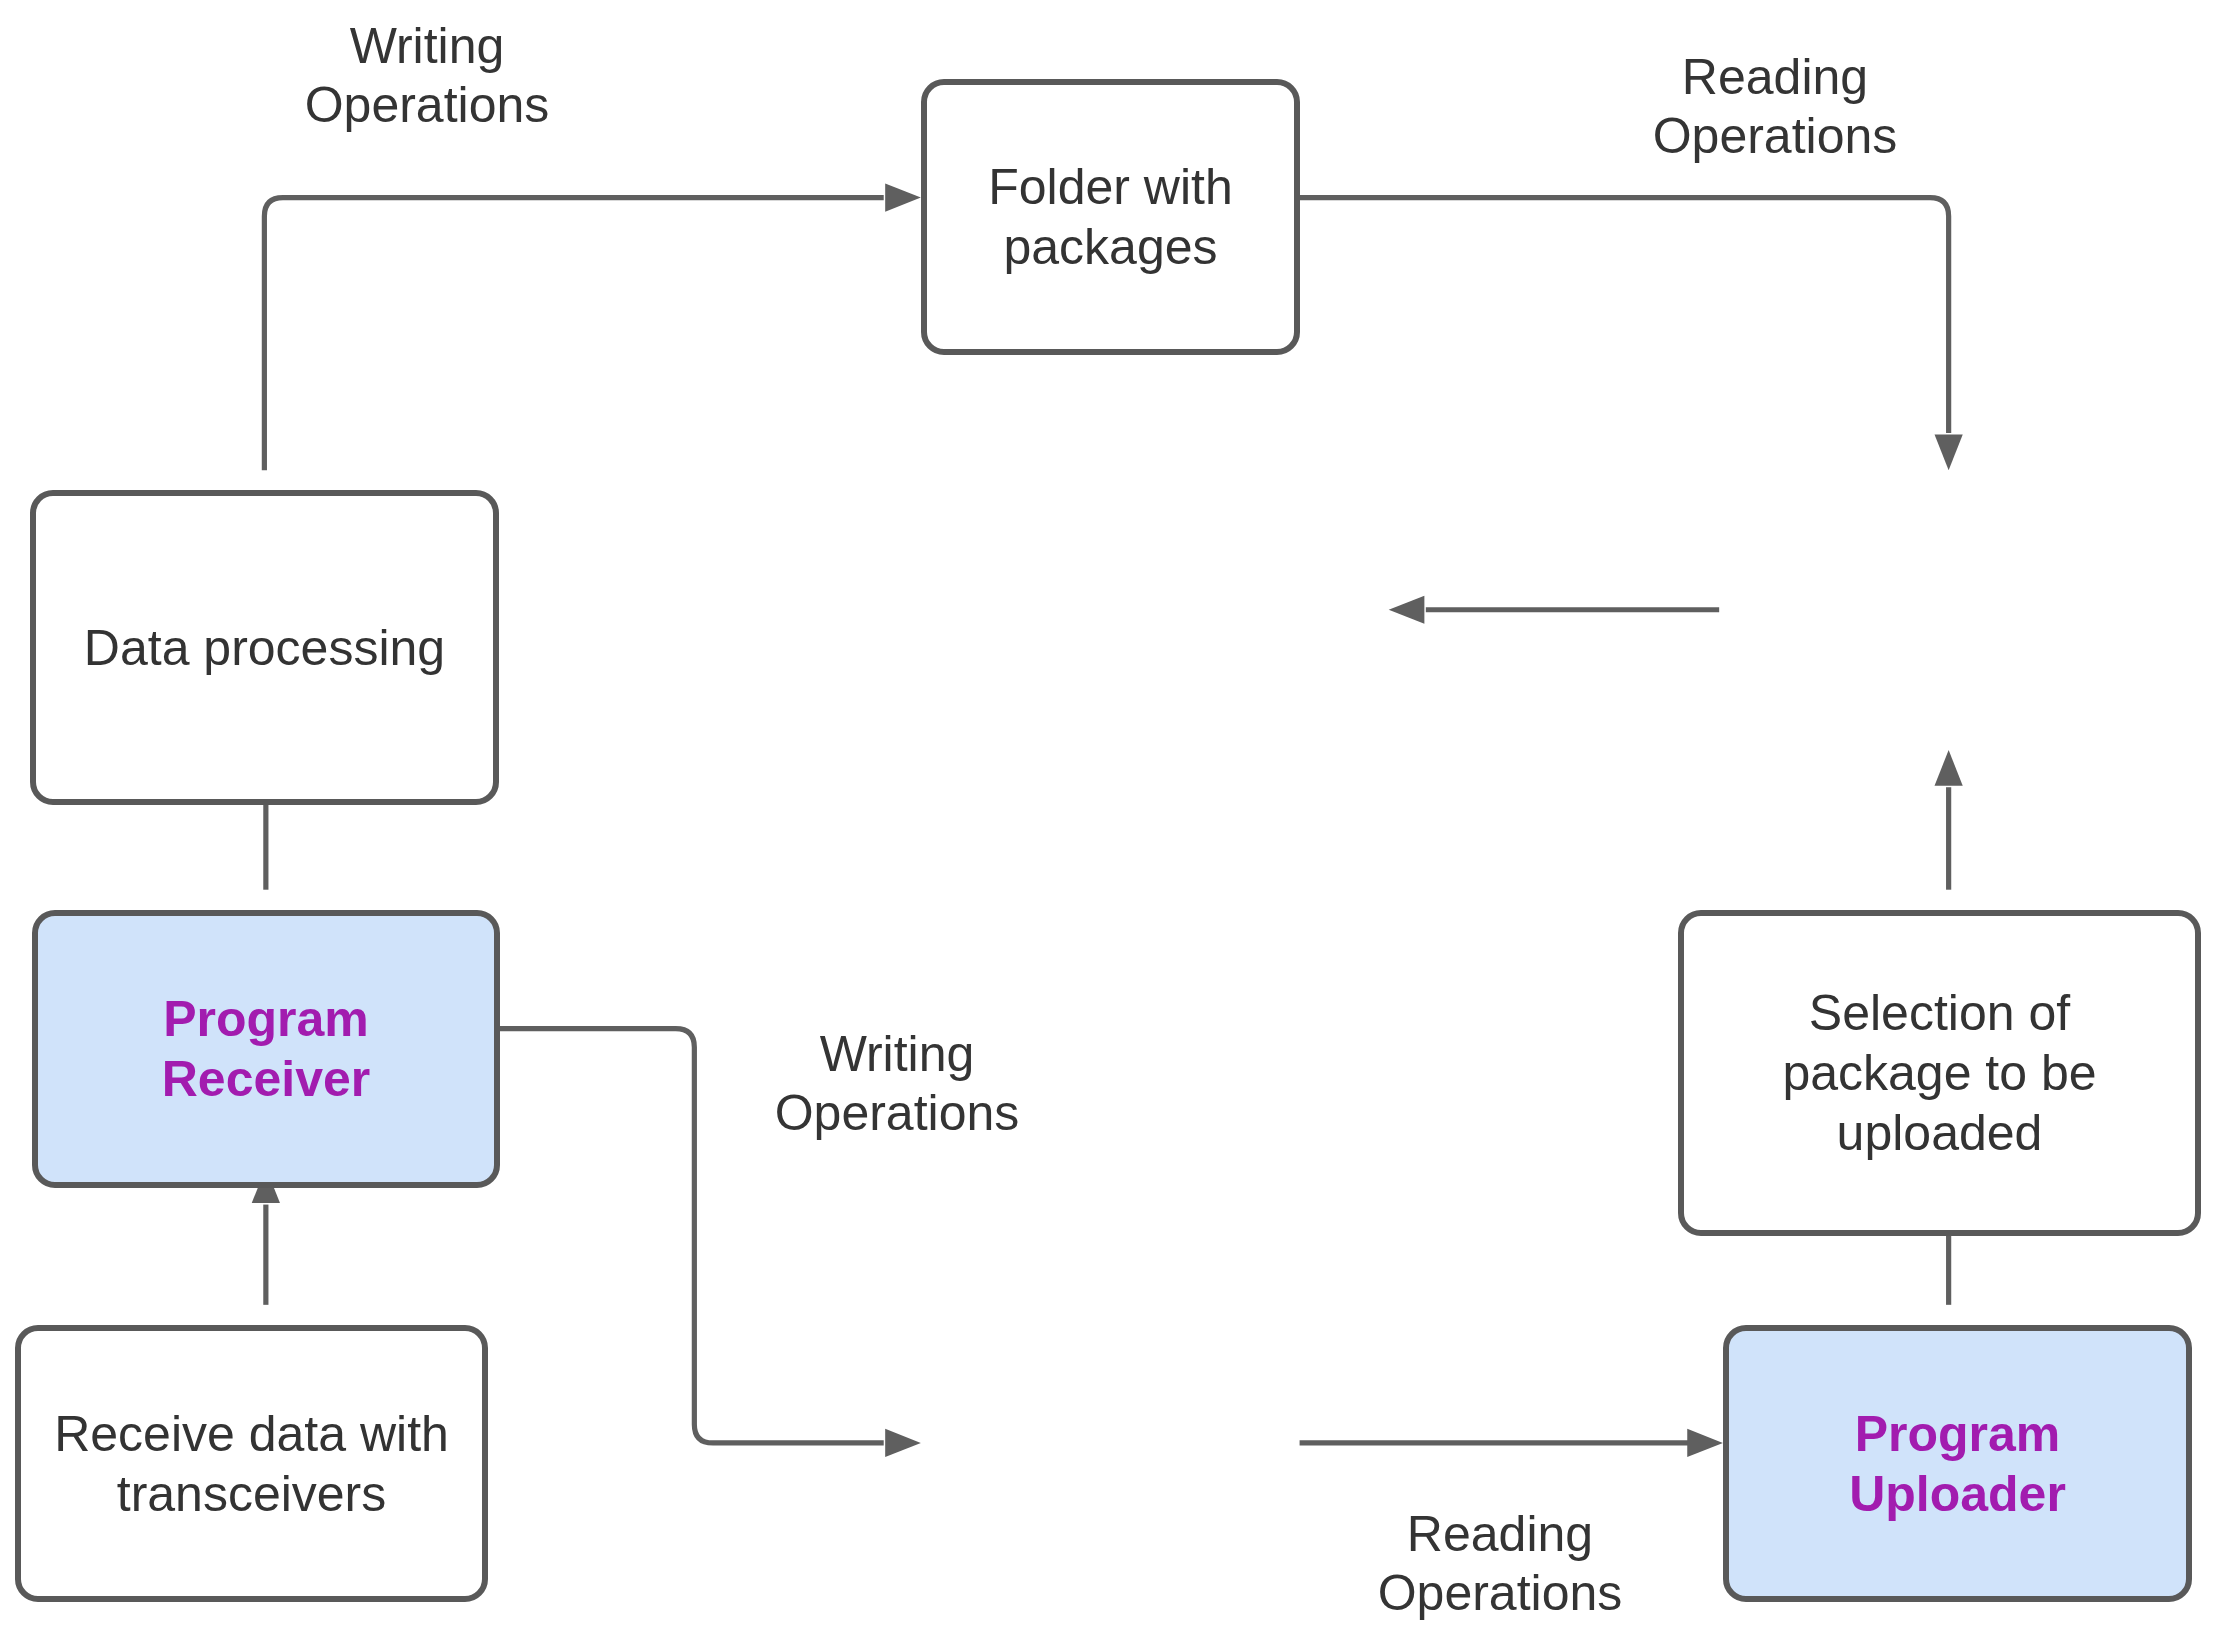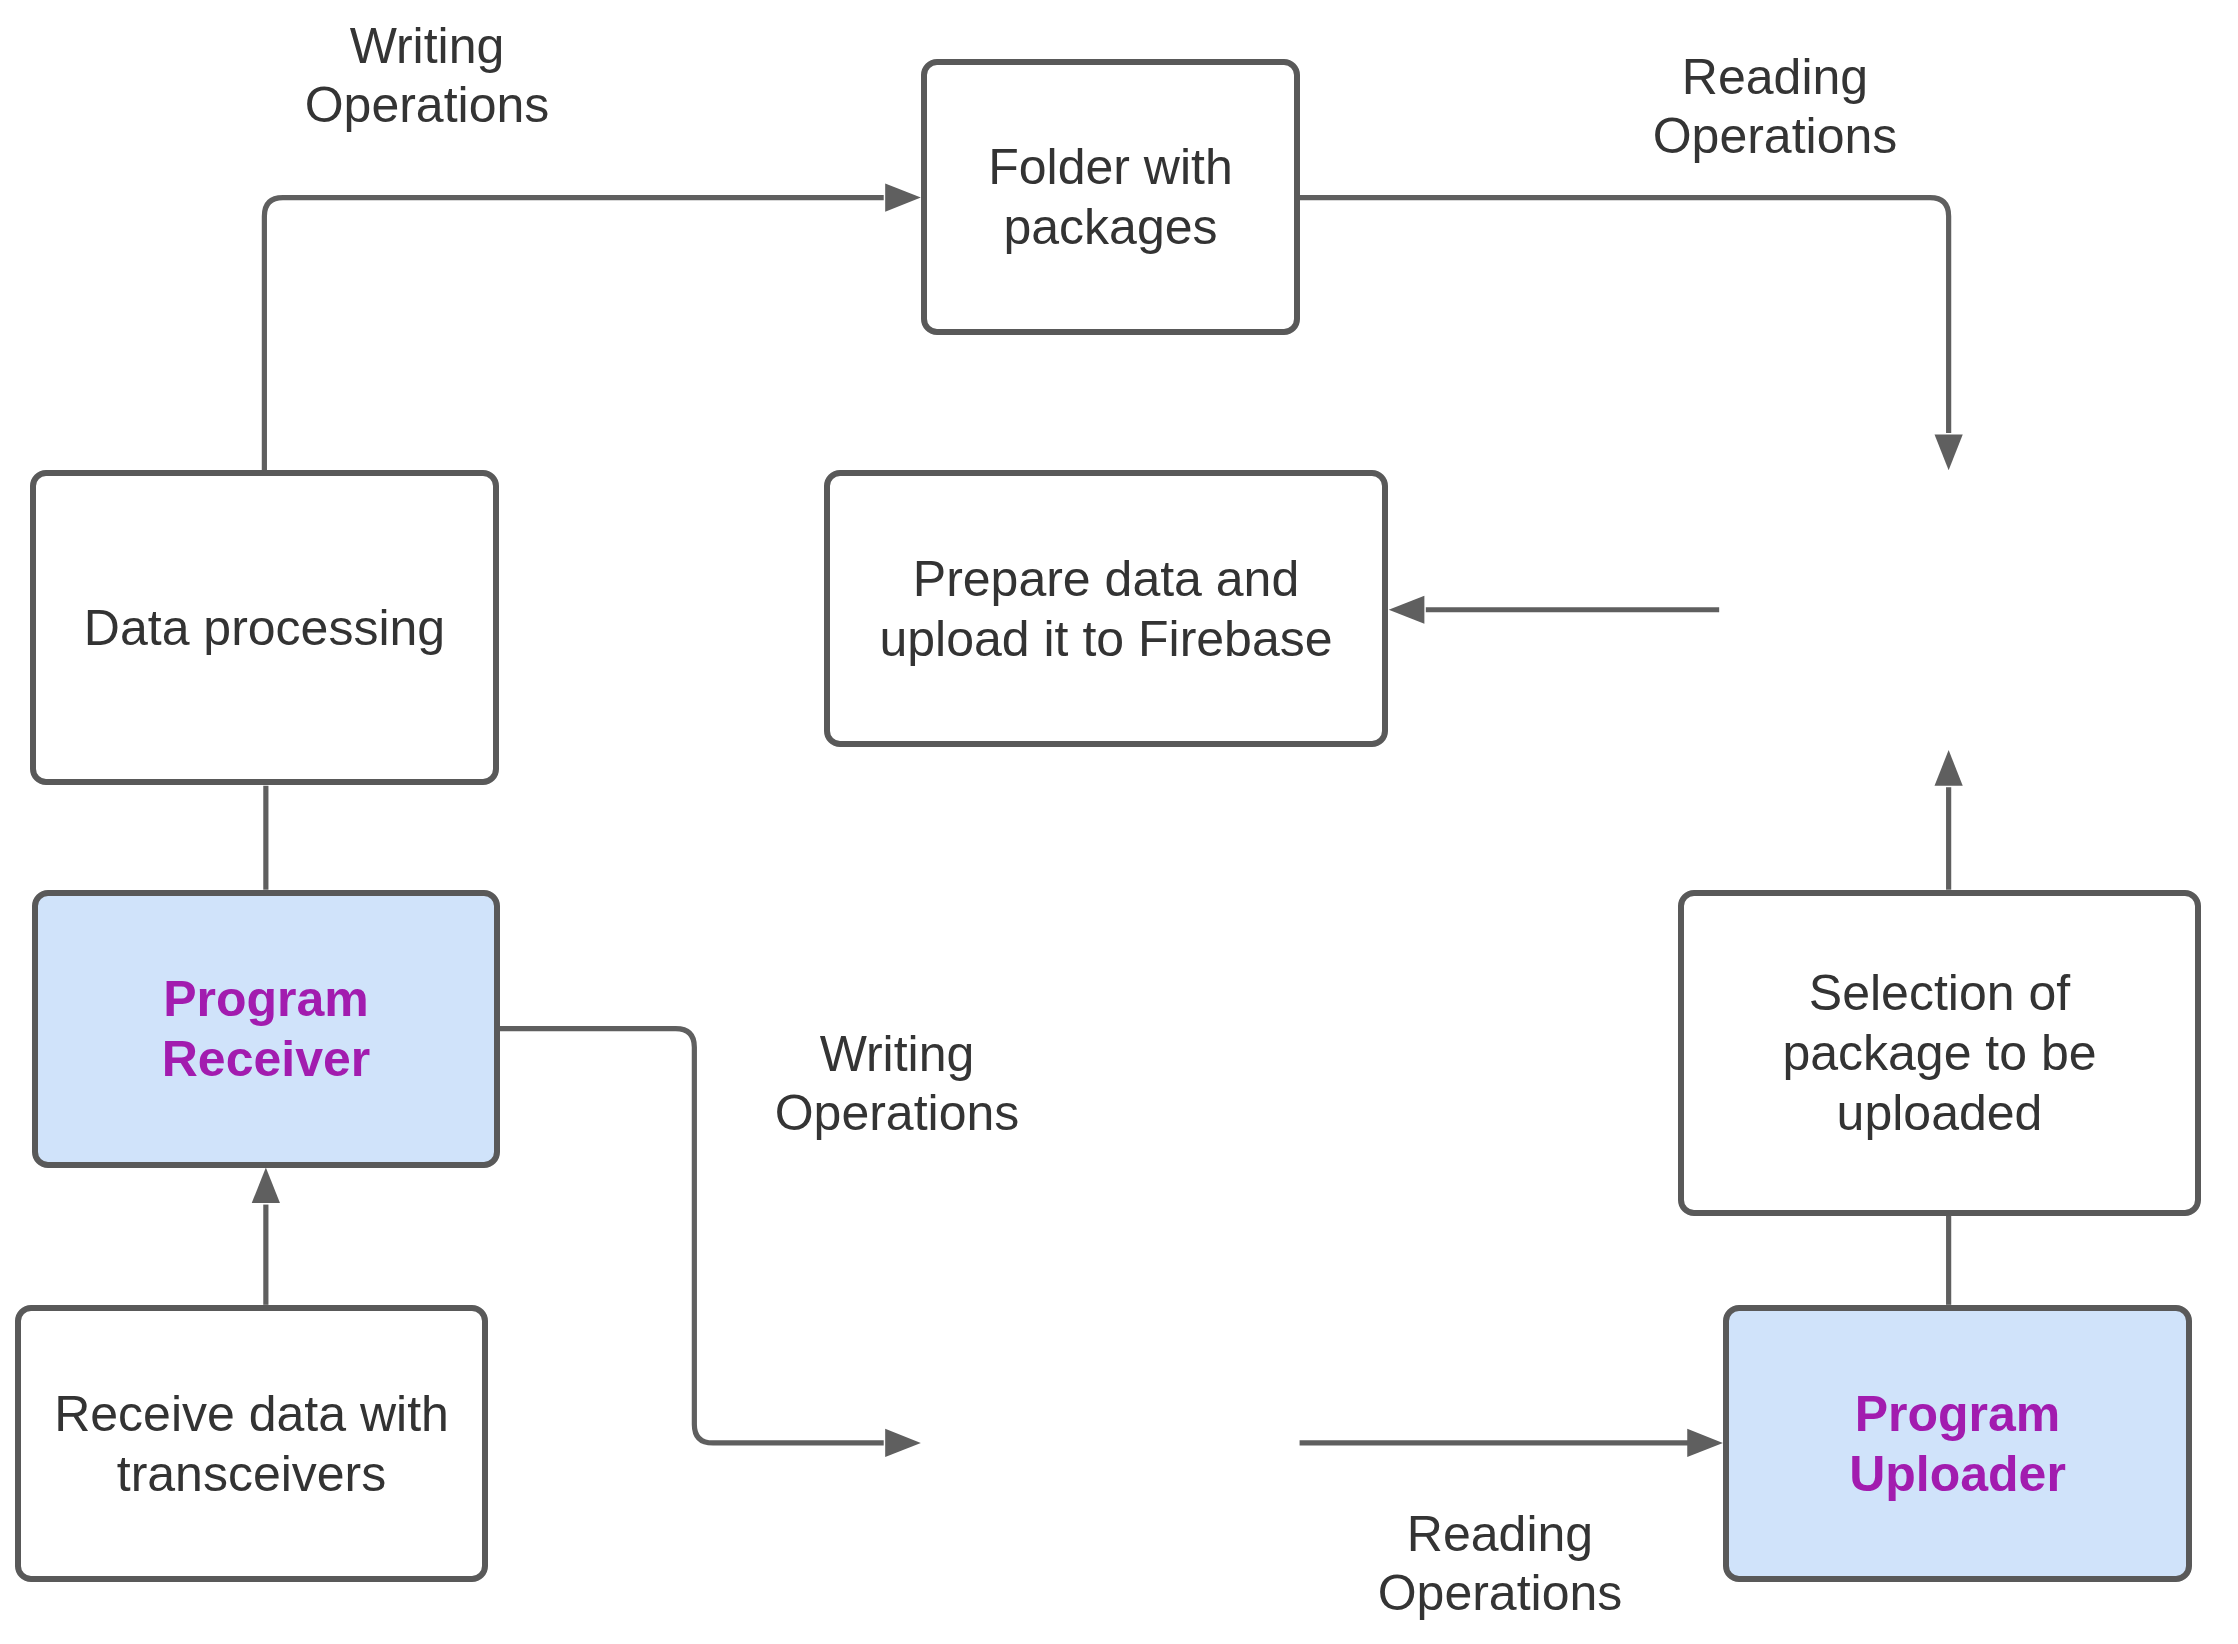--- a/index.html
+++ b/index.html
@@ -20,31 +20,32 @@
   .edges-svg {
     position: absolute;
     left: 0; top: 0;
     width: 2239px;
     height: 1645px;
   }
   .node {
     position: absolute;
     box-sizing: border-box;
     border: 6.7px solid #595959;
-    border-radius: 16px;
+    border-radius: 23px;
     background: #ffffff;
     display: flex;
     align-items: center;
     justify-content: center;
     text-align: center;
     white-space: pre-line;
     font-size: 50px;
     line-height: 1.2;
     color: #333333;
     padding: 7.4px 13.4px;
+    margin-top: 20px;
   }
   .node--highlight {
     background: #d0e3fa;
     font-weight: 700;
     color: #a21caf;
   }
   .edge-label {
     position: absolute;
     transform: translate(-50%, -50%);
     text-align: center;
@@ -82,22 +83,20 @@
       <polygon points="2624,1573 2605,1621 2643,1621"></polygon>
       <polygon points="2624,1010 2605,1058 2643,1058"></polygon>
     </g>
   </svg>
 
   <div class="node" style="left:921px; top:59px; width:379px; height:276px;">Folder with
 packages</div>
 
   <div class="node" style="left:30px; top:470px; width:469px; height:315px;">Data processing</div>
 
-  <div class="node" style="left:824px; top:470px; width:564px; height:277px;">Prepare data and
-upload it to Firebase</div>
 
 
   <div class="node node--highlight" style="left:32px; top:890px; width:468px; height:278px;">Program
 Receiver</div>
 
   <div class="node" style="left:1678px; top:890px; width:523px; height:326px;">Selection of
 package to be
 uploaded</div>
 
   <div class="node" style="left:15px; top:1305px; width:473px; height:277px;">Receive data with

